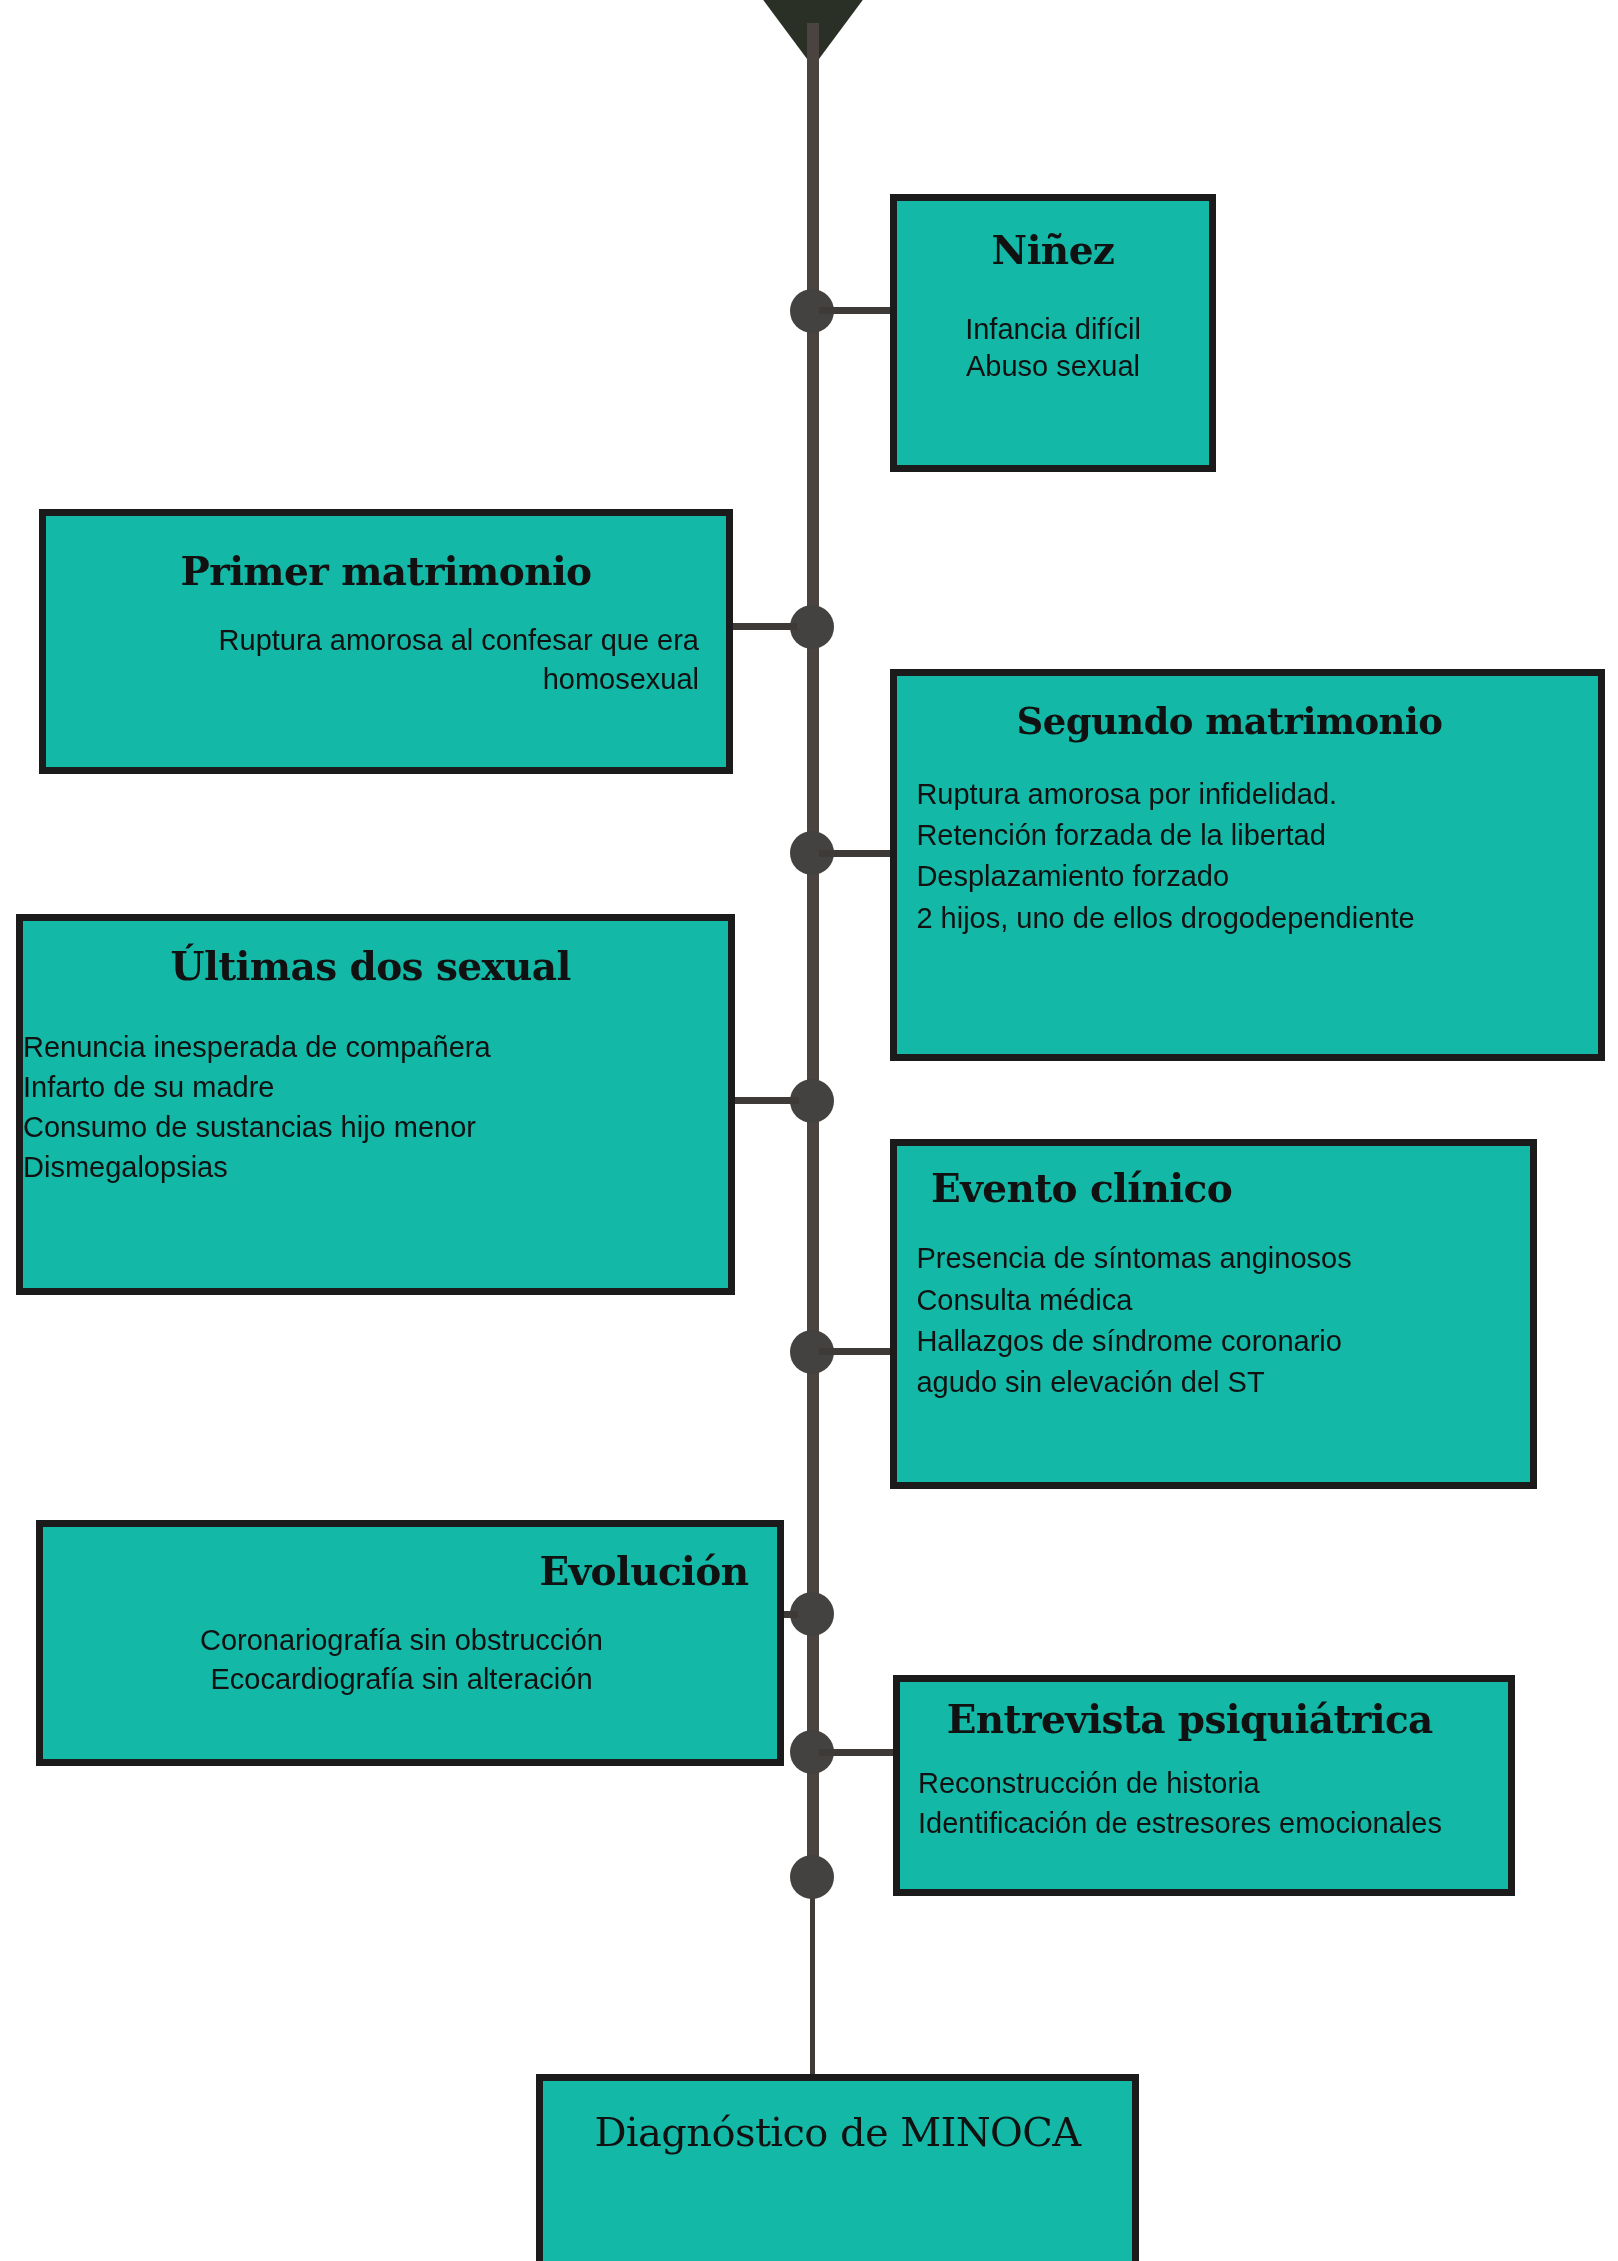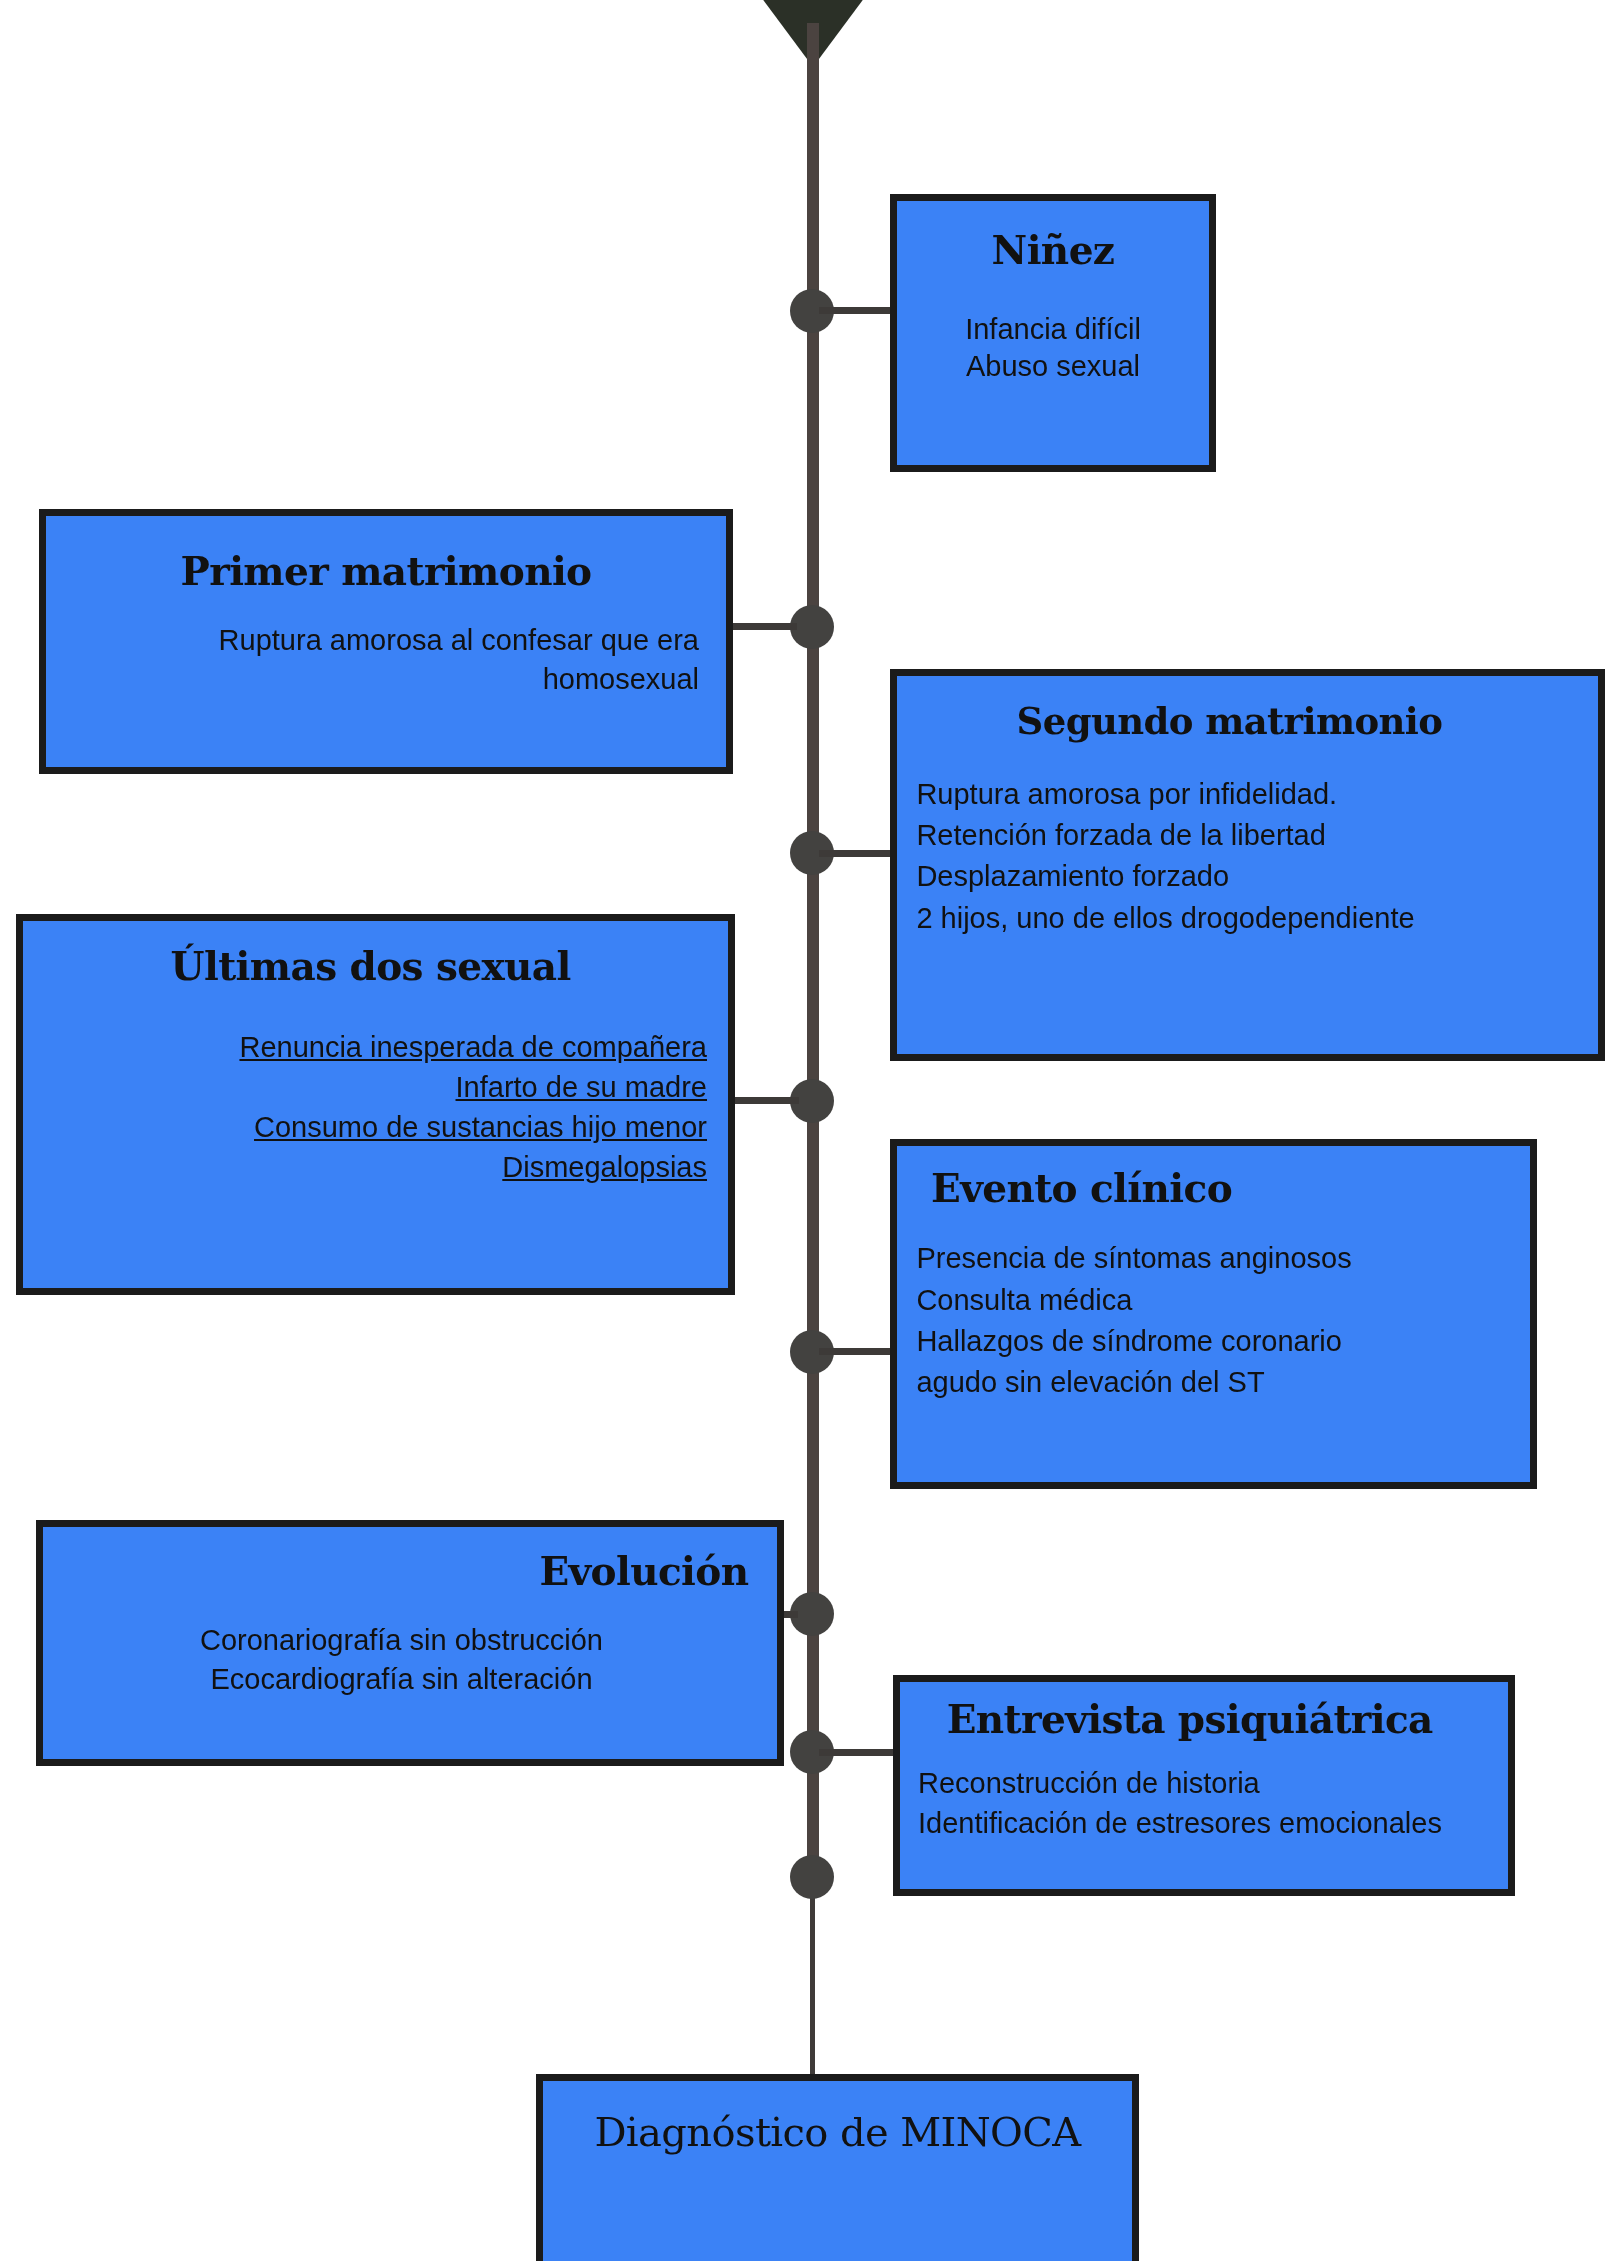--- a/index.html
+++ b/index.html
@@ -44,21 +44,21 @@
   .conn{
     position:absolute;
     height:7.1px;
     background:#3d3a38;
   }
 
   
   .box{
     position:absolute;
     box-sizing:border-box;
-    background:#3b82f6;
+    background:#14b8a6;
     border:7.1px solid #1b1b1b;
     padding:0;
   }
   .box .title{
     font-family:"DejaVu Serif", serif;
     font-weight:bold;
     color:#111111;
     letter-spacing:-0.6px;
   }
   .box .body{
@@ -78,21 +78,21 @@
   #box-primer .body{font-size:29px;text-align:right;margin-top:27px;line-height:1.34;padding-right:27px;}
 
   
   #box-segundo{left:890px;top:669px;width:715px;height:392px;}
   #box-segundo .title{font-size:37px;text-align:center;margin-top:23px;padding-right:36px;}
   #box-segundo .body{font-size:29px;text-align:left;margin-top:31px;line-height:1.42;padding-left:19.4px;}
 
   
   #box-ultimas{left:16px;top:914px;width:719px;height:381px;}
   #box-ultimas .title{font-size:39px;text-align:center;margin-top:22px;padding-right:9.7px;}
-  #box-ultimas .body{font-size:29px;text-align:right;margin-top:38px;line-height:1.38;padding-right:21px;text-decoration:underline;}
+  #box-ultimas .body{font-size:29px;margin-top:38px;line-height:1.38;padding-right:21px;}
 
   
   #box-evento{left:890px;top:1139px;width:647px;height:350px;}
   #box-evento .title{font-size:39px;text-align:left;margin-top:19.4px;padding-left:24px;margin-left:10px;}
   #box-evento .body{font-size:29px;text-align:left;margin-top:27px;line-height:1.42;padding-left:19.4px;}
 
   
   #box-evolucion{left:36px;top:1520px;width:748px;height:246px;}
   #box-evolucion .title{font-size:39px;text-align:right;margin-top:21px;padding-right:28.5px;}
   #box-evolucion .body{font-size:29px;text-align:center;margin-top:27px;line-height:1.34;padding-right:17px;}

